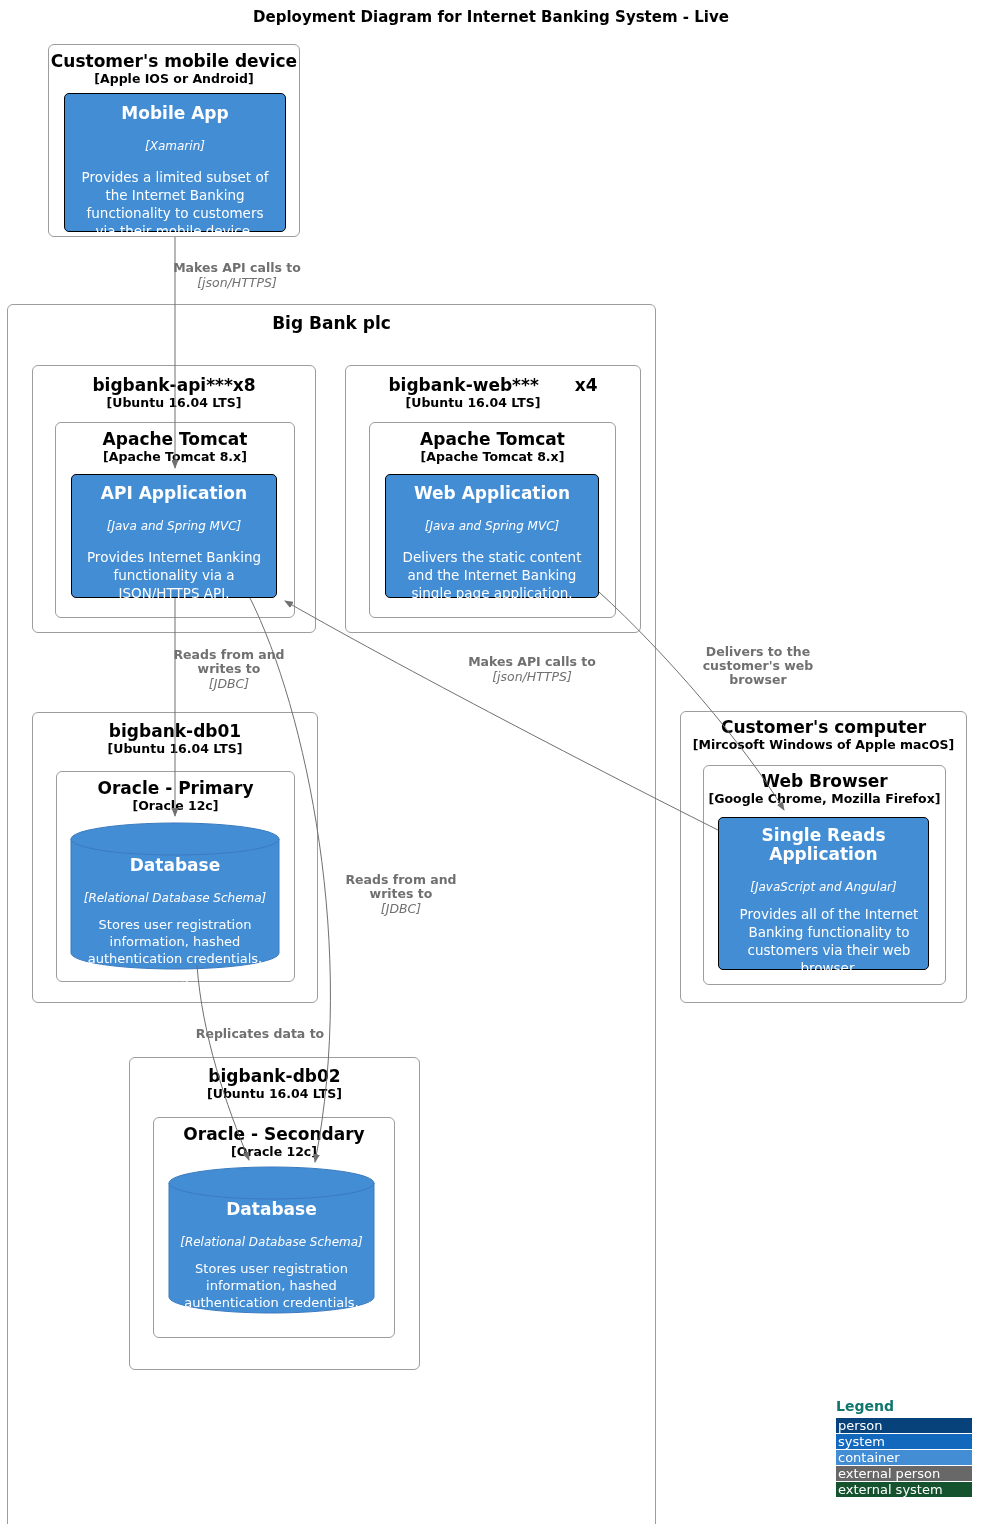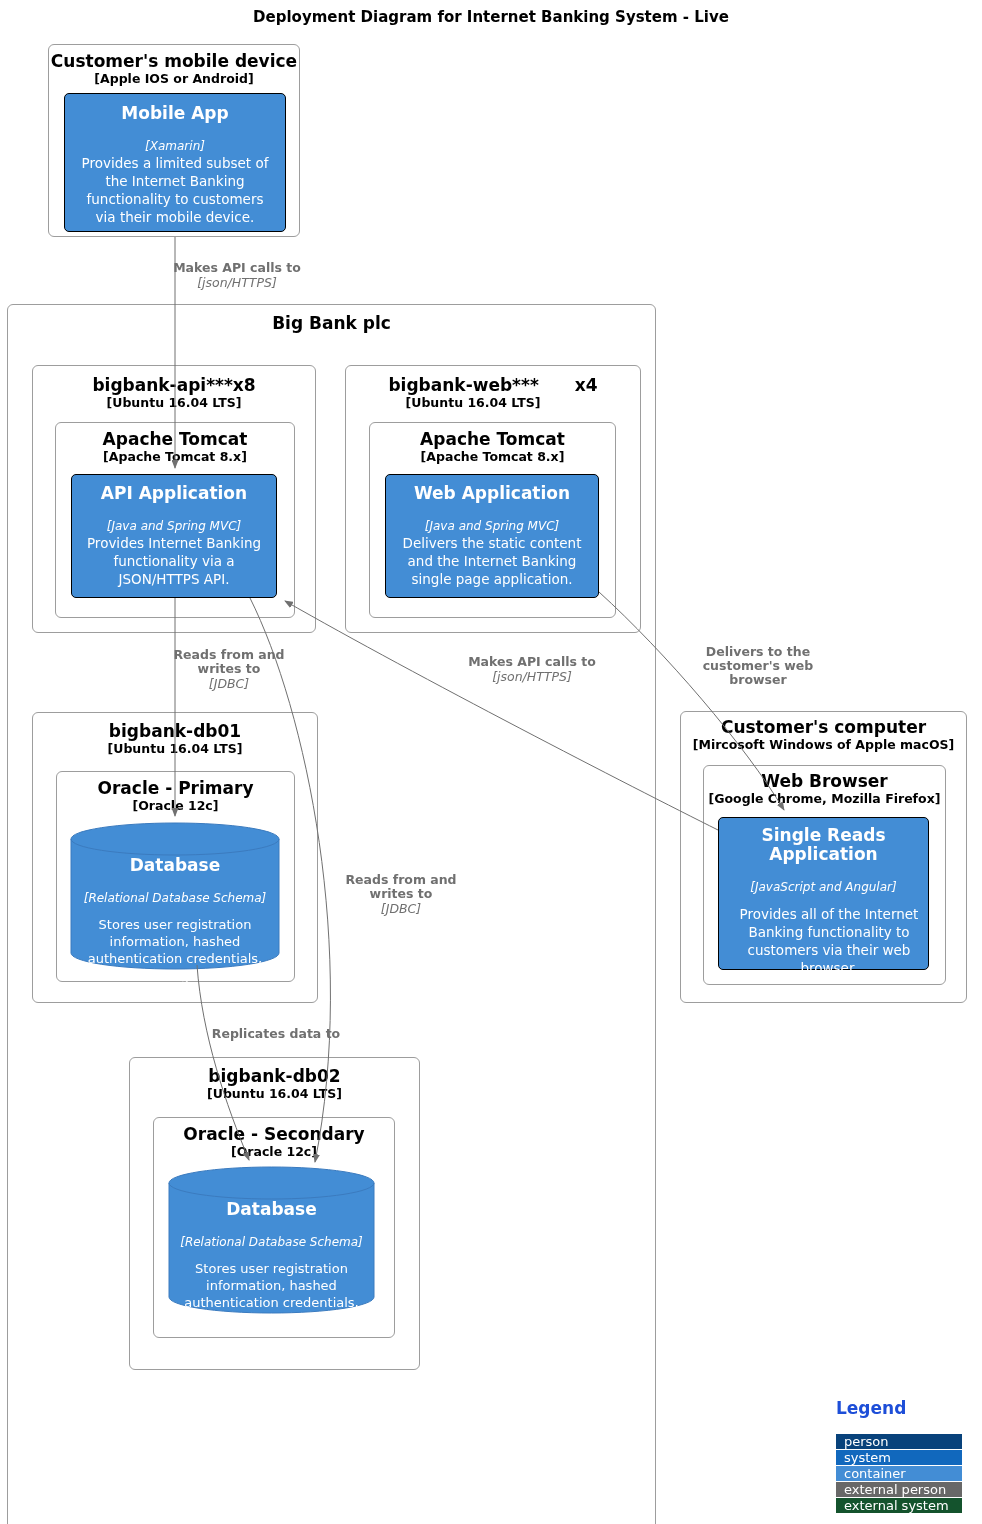--- a/index.html
+++ b/index.html
@@ -20,38 +20,38 @@
   .node-title{font-size:17px;font-weight:bold;color:#000;line-height:20px;}
   .node-tech{font-size:12.5px;font-weight:bold;color:#000;line-height:16px;}
   .count-gap{margin-left:36px;}
   
   .cbox{
     position:absolute;background:#438DD5;border:1px solid #000000;border-radius:5px;
     box-sizing:border-box;color:#ffffff;text-align:center;
   }
   .c-title{font-size:17px;font-weight:bold;line-height:19px;white-space:pre-line;}
   .c-tech{font-size:12px;font-style:italic;line-height:15px;margin-top:16px;}
-  .c-desc{font-size:13.5px;line-height:18px;white-space:pre-line;}
+  .c-desc{font-size:13.5px;line-height:18px;margin-top:14px;white-space:pre-line;}
   
   .cyl{position:absolute;}
   .cyl svg{position:absolute;left:0;top:0;}
   .cyl-text{position:absolute;left:0;top:34px;width:100%;text-align:center;color:#fff;}
   .cyl-text .c-desc{margin-top:10px;line-height:17px;}
   
   .rel{
     position:absolute;transform:translateX(-50%);text-align:center;color:#707070;
   }
   .rel-label{font-size:12.5px;font-weight:bold;line-height:14px;white-space:pre-line;}
   .rel-tech{font-size:12.5px;font-style:italic;line-height:15px;}
   
   .legend{position:absolute;left:836px;top:1398px;width:126px;}
-  .legend-title{font-size:17px;font-weight:bold;color:#1d4ed8;margin-bottom:16px;}
+  .legend-title{font-size:14px;font-weight:bold;color:#0f766e;margin-bottom:4px;}
   .legend-row{
-    width:126px;height:15px;margin-bottom:1px;color:#ffffff;font-size:13px;
-    line-height:15px;padding-left:8px;box-sizing:border-box;
+    width:136px;height:15px;margin-bottom:1px;color:#ffffff;font-size:13px;
+    line-height:15px;padding-left:2px;box-sizing:border-box;
   }
   
   #arrows{position:absolute;left:0;top:0;pointer-events:none;}
 </style>
 </head>
 <body>
 
 <div id="canvas">
 
   <div class="diagram-title">Deployment Diagram for Internet Banking System - Live</div>
@@ -209,21 +209,21 @@
   <div class="rel" style="left:758px;top:645px;width:122px;">
     <div class="rel-label">Delivers to the
 customer's web
 browser</div>
   </div>
   <div class="rel" style="left:401px;top:873px;width:120px;">
     <div class="rel-label">Reads from and
 writes to</div>
     <div class="rel-tech">[JDBC]</div>
   </div>
-  <div class="rel" style="left:276px;top:1027px;">
+  <div class="rel" style="left:260px;top:1027px;">
     <div class="rel-label">Replicates data to</div>
   </div>
 
   <div class="legend">
     <div class="legend-title">Legend</div>
     <div class="legend-row" style="background: rgb(8, 66, 123);">person</div>
     <div class="legend-row" style="background: rgb(17, 104, 189);">system</div>
     <div class="legend-row" style="background: rgb(67, 141, 213);">container</div>
     <div class="legend-row" style="background: rgb(104, 104, 104);">external person</div>
     <div class="legend-row" style="background: #14532d;">external system</div>

